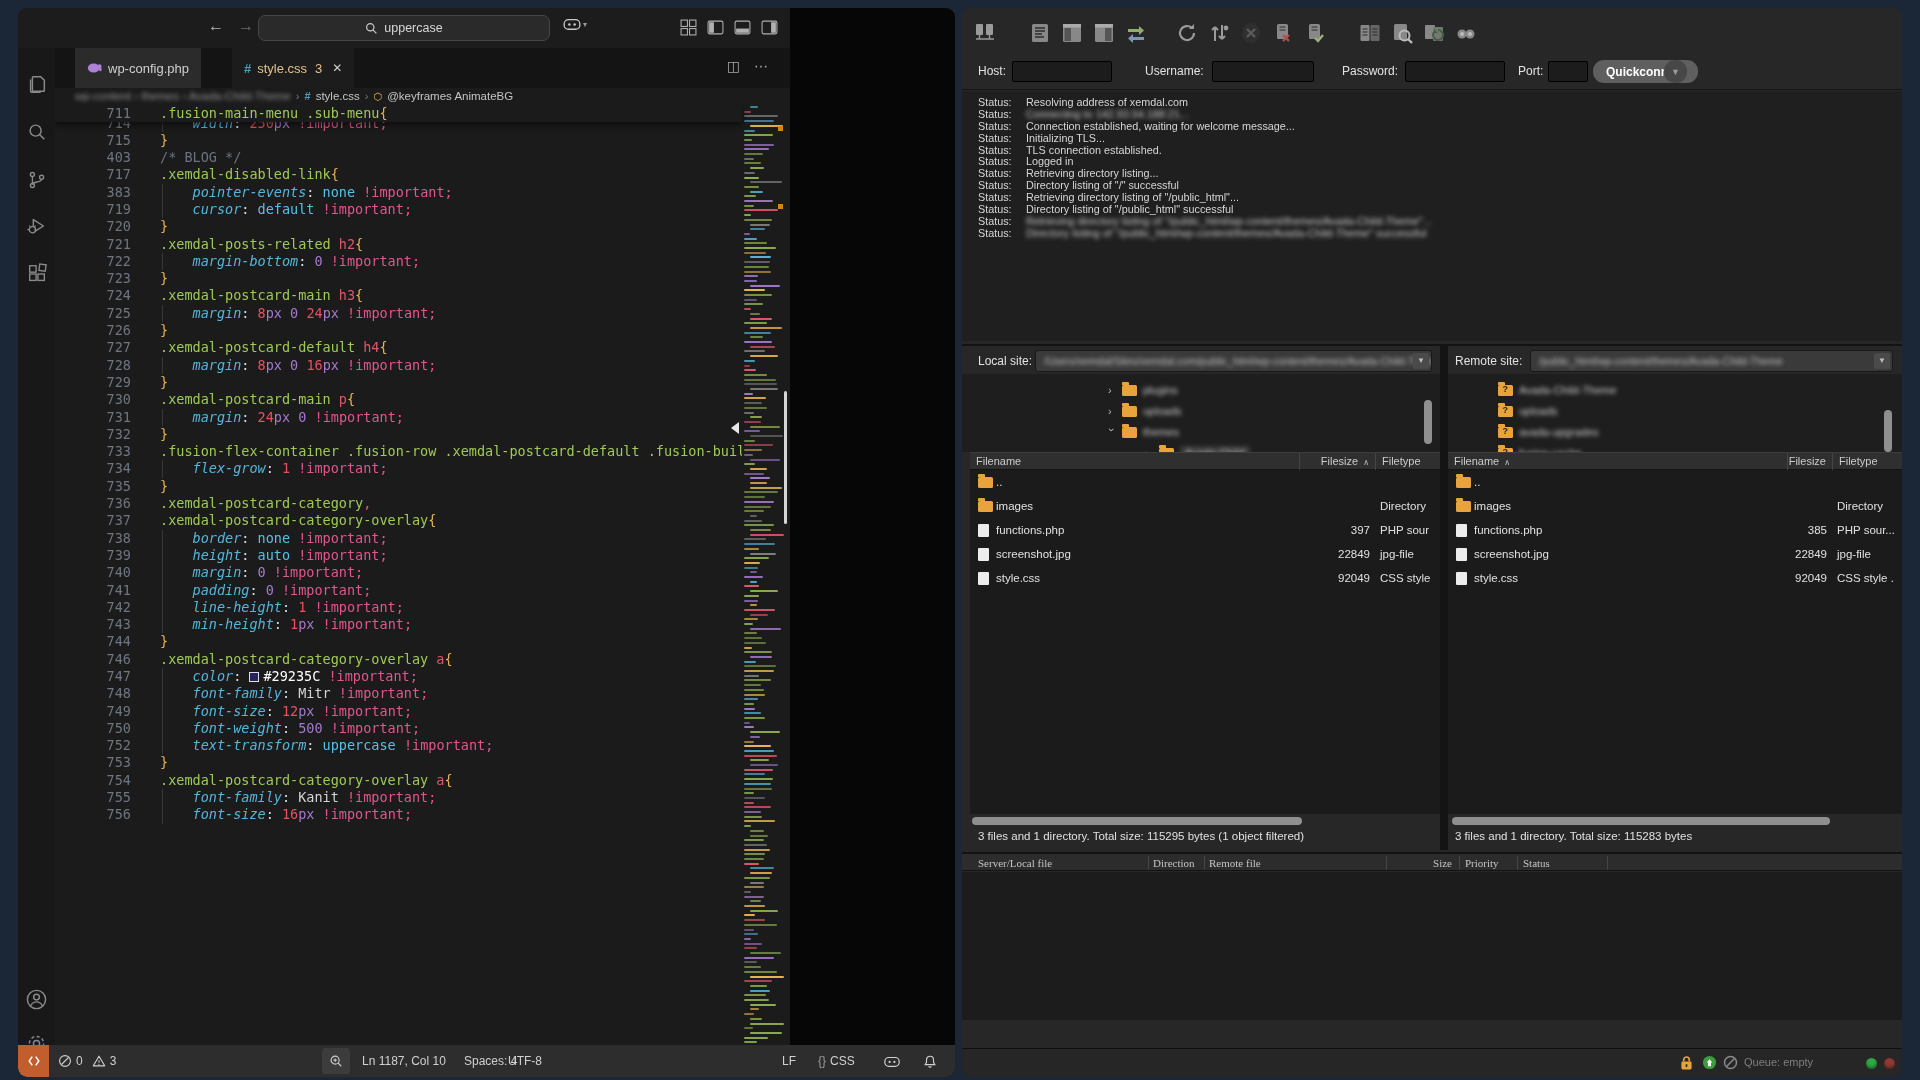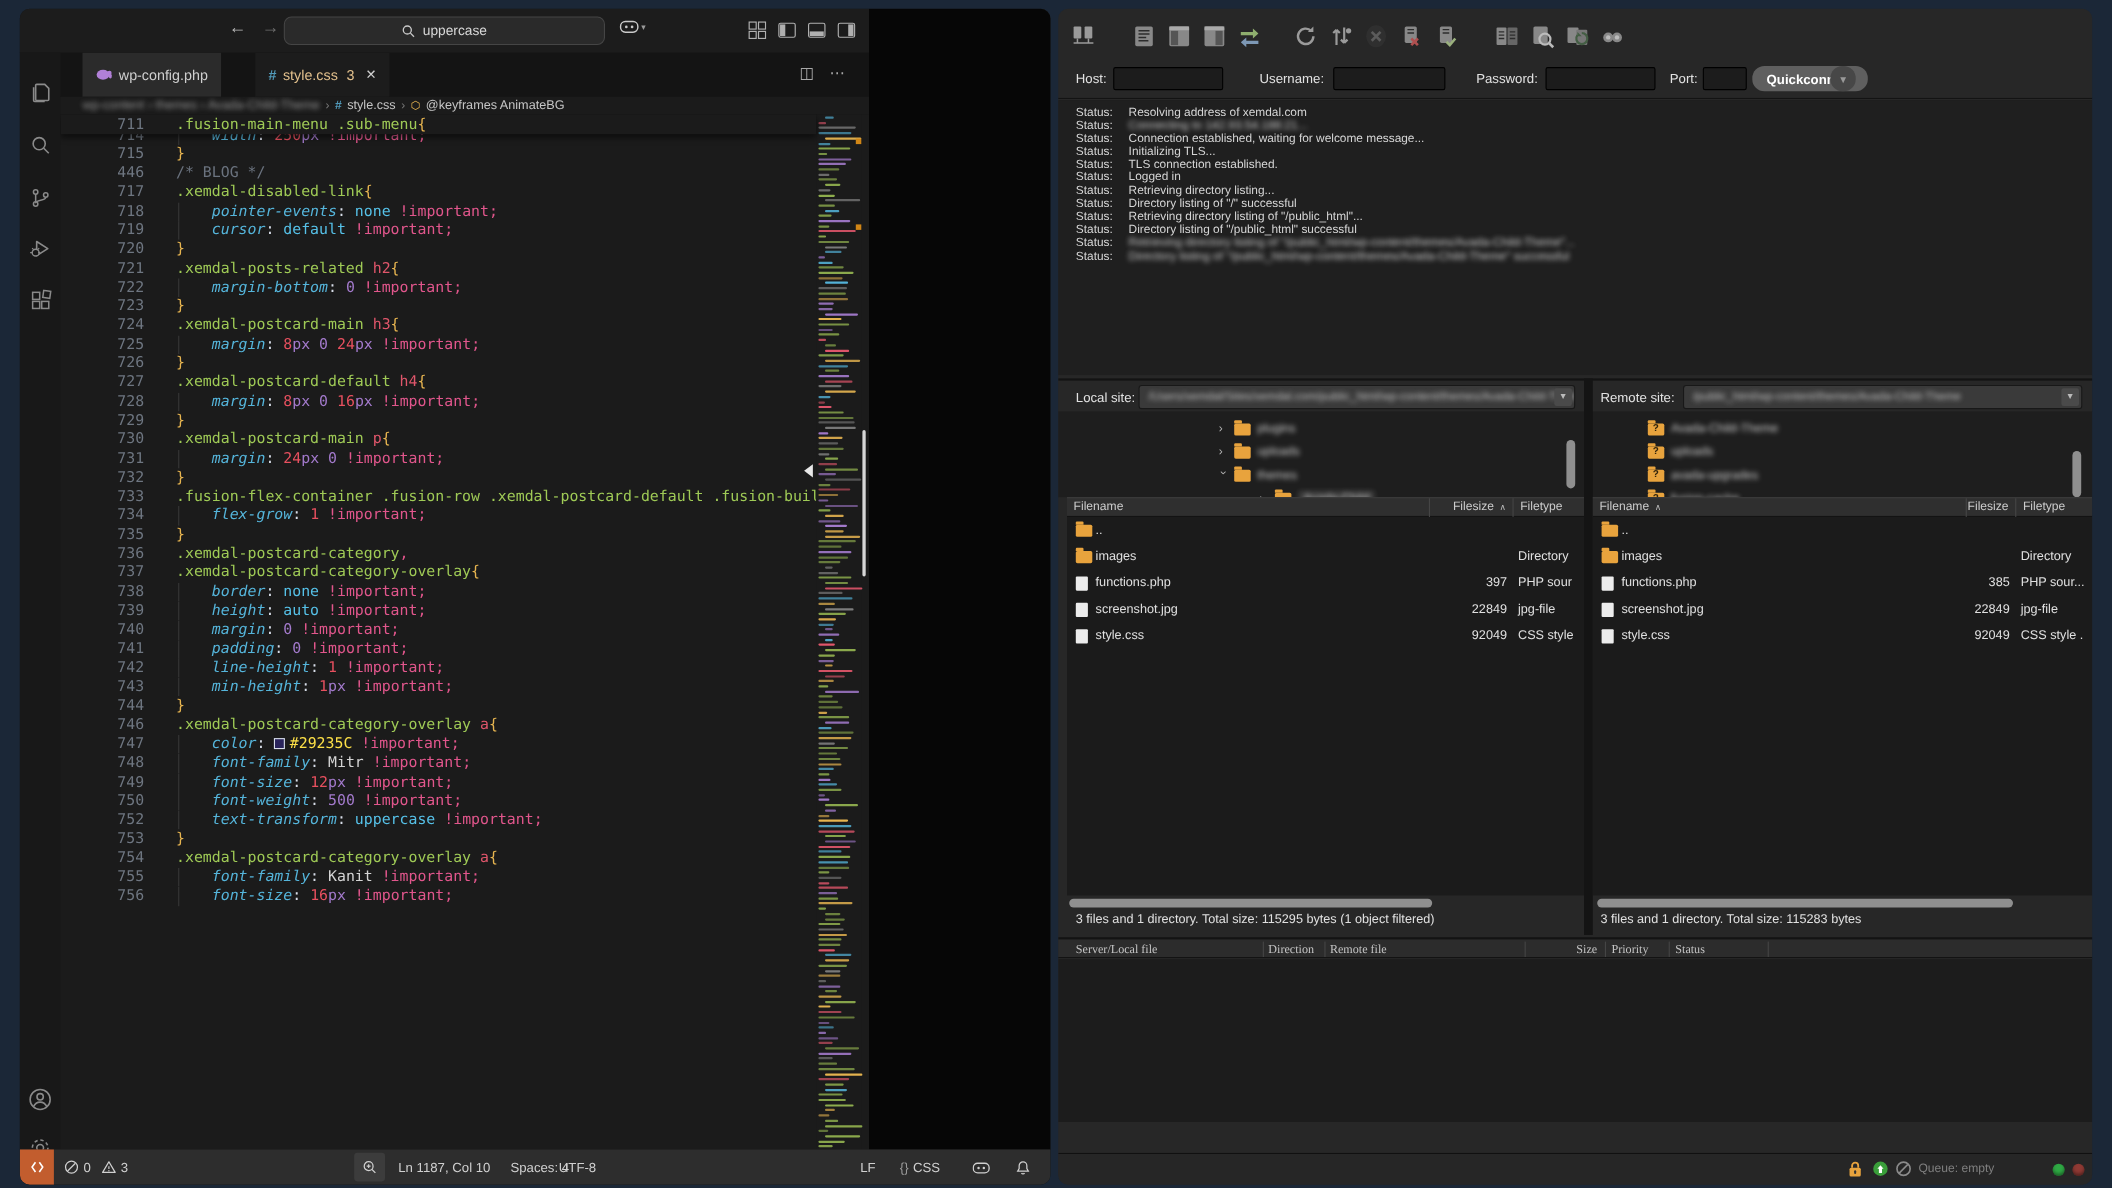--- a/index.html
+++ b/index.html
@@ -37,21 +37,21 @@
   .vsc-editor { position:absolute; left:37px; top:96px; width:735px; height:941px; background:#1b1b1b; overflow:hidden; }
   #code-lines { position:absolute; left:0; top:10.5px; right:48px; }
   .cl { position:relative; display:flex; height:17.3px; line-height:17.3px; font-family:"DejaVu Sans Mono", monospace; font-size:13.5px; white-space:pre; }
   .lnum { width:76px; text-align:right; color:#6e7681; flex:0 0 auto; }
   .ctext { position:relative; padding-left:29px; color:#d4d4d4; overflow:hidden; }
   .guide { position:absolute; left:31px; top:0; bottom:0; border-left:1px solid #373737; }
   .t-s { color:#9fca56; } .t-e { color:#e0566b; } .t-b { color:#e6b450; }
   .t-p { color:#55b5db; font-style:italic; } .t-c { color:#d8dee9; }
   .t-n { color:#e8505f; } .t-u { color:#a37acc; } .t-i { color:#e1568c; }
   .t-m { color:#e1568c; } .t-k { color:#6b737f; } .t-v { color:#56c1e8; }
-  .t-w { color:#d4d4d4; } .t-x { color:#fde047; }
+  .t-w { color:#d4d4d4; } .t-x { color:#ffffff; }
   .swatch { display:inline-block; width:10px; height:10px; background:#29235C; border:1px solid #d8dee9; margin-right:4px; vertical-align:-1px; }
   .sticky { position:absolute; left:0; top:0; right:48px; height:18px; background:#1b1b1b; box-shadow:0 3px 6px rgba(0,0,0,.55); z-index:3; }
   .sticky .cl { height:18px; line-height:18px; }
   #minimap { position:absolute; left:687px; top:0; width:41px; height:941px; background:#1b1b1b; cursor:pointer; }
   .mmrow { position:absolute; height:2px; border-radius:1px; }
   .mm-marker { position:absolute; width:5px; height:5px; background:#d18616; z-index:4; }
   .collapse-tri { position:absolute; left:676px; top:318px; width:0; height:0; border-top:6px solid transparent; border-bottom:6px solid transparent; border-right:8px solid #e8e8e8; z-index:5; }
   .vsb-thumb { position:absolute; left:729px; top:287px; width:3px; height:133px; background:#d6d6d6; border-radius:2px; z-index:5; cursor:pointer; }
 
   .vsc-blackpane { position:absolute; left:772px; top:0; width:165px; height:1037px; background:#060606; border-top-right-radius:9px; }
@@ -272,23 +272,23 @@
       <span style="color:#c5c5c5">@keyframes AnimateBG</span>
     </div>
 
     <div class="vsc-editor">
       <div class="sticky" id="sticky-line">
           <div class="cl"><span class="lnum">711</span><span class="ctext"><span class="t-s">.fusion-main-menu .sub-menu</span><span class="t-b">{</span></span></div>
         </div>
       <div id="code-lines">
           <div class="cl"><span class="lnum">714</span><span class="ctext"><i class="guide"></i><span class="t-p">    width</span><span class="t-c">: </span><span class="t-n">250</span><span class="t-u">px</span><span class="t-w"> </span><span class="t-i">!important</span><span class="t-m">;</span></span></div>
           <div class="cl"><span class="lnum">715</span><span class="ctext"><span class="t-b">}</span></span></div>
-          <div class="cl"><span class="lnum">446</span><span class="ctext"><span class="t-k">/* BLOG */</span></span></div>
+          <div class="cl"><span class="lnum">403</span><span class="ctext"><span class="t-k">/* BLOG */</span></span></div>
           <div class="cl"><span class="lnum">717</span><span class="ctext"><span class="t-s">.xemdal-disabled-link</span><span class="t-b">{</span></span></div>
-          <div class="cl"><span class="lnum">718</span><span class="ctext"><i class="guide"></i><span class="t-p">    pointer-events</span><span class="t-c">: </span><span class="t-v">none</span><span class="t-w"> </span><span class="t-i">!important</span><span class="t-m">;</span></span></div>
+          <div class="cl"><span class="lnum">383</span><span class="ctext"><i class="guide"></i><span class="t-p">    pointer-events</span><span class="t-c">: </span><span class="t-v">none</span><span class="t-w"> </span><span class="t-i">!important</span><span class="t-m">;</span></span></div>
           <div class="cl"><span class="lnum">719</span><span class="ctext"><i class="guide"></i><span class="t-p">    cursor</span><span class="t-c">: </span><span class="t-v">default</span><span class="t-w"> </span><span class="t-i">!important</span><span class="t-m">;</span></span></div>
           <div class="cl"><span class="lnum">720</span><span class="ctext"><span class="t-b">}</span></span></div>
           <div class="cl"><span class="lnum">721</span><span class="ctext"><span class="t-s">.xemdal-posts-related </span><span class="t-e">h2</span><span class="t-b">{</span></span></div>
           <div class="cl"><span class="lnum">722</span><span class="ctext"><i class="guide"></i><span class="t-p">    margin-bottom</span><span class="t-c">: </span><span class="t-u">0</span><span class="t-w"> </span><span class="t-i">!important</span><span class="t-m">;</span></span></div>
           <div class="cl"><span class="lnum">723</span><span class="ctext"><span class="t-b">}</span></span></div>
           <div class="cl"><span class="lnum">724</span><span class="ctext"><span class="t-s">.xemdal-postcard-main </span><span class="t-e">h3</span><span class="t-b">{</span></span></div>
           <div class="cl"><span class="lnum">725</span><span class="ctext"><i class="guide"></i><span class="t-p">    margin</span><span class="t-c">: </span><span class="t-n">8</span><span class="t-u">px</span><span class="t-w"> </span><span class="t-u">0</span><span class="t-w"> </span><span class="t-n">24</span><span class="t-u">px</span><span class="t-w"> </span><span class="t-i">!important</span><span class="t-m">;</span></span></div>
           <div class="cl"><span class="lnum">726</span><span class="ctext"><span class="t-b">}</span></span></div>
           <div class="cl"><span class="lnum">727</span><span class="ctext"><span class="t-s">.xemdal-postcard-default </span><span class="t-e">h4</span><span class="t-b">{</span></span></div>
           <div class="cl"><span class="lnum">728</span><span class="ctext"><i class="guide"></i><span class="t-p">    margin</span><span class="t-c">: </span><span class="t-n">8</span><span class="t-u">px</span><span class="t-w"> </span><span class="t-u">0</span><span class="t-w"> </span><span class="t-n">16</span><span class="t-u">px</span><span class="t-w"> </span><span class="t-i">!important</span><span class="t-m">;</span></span></div>

